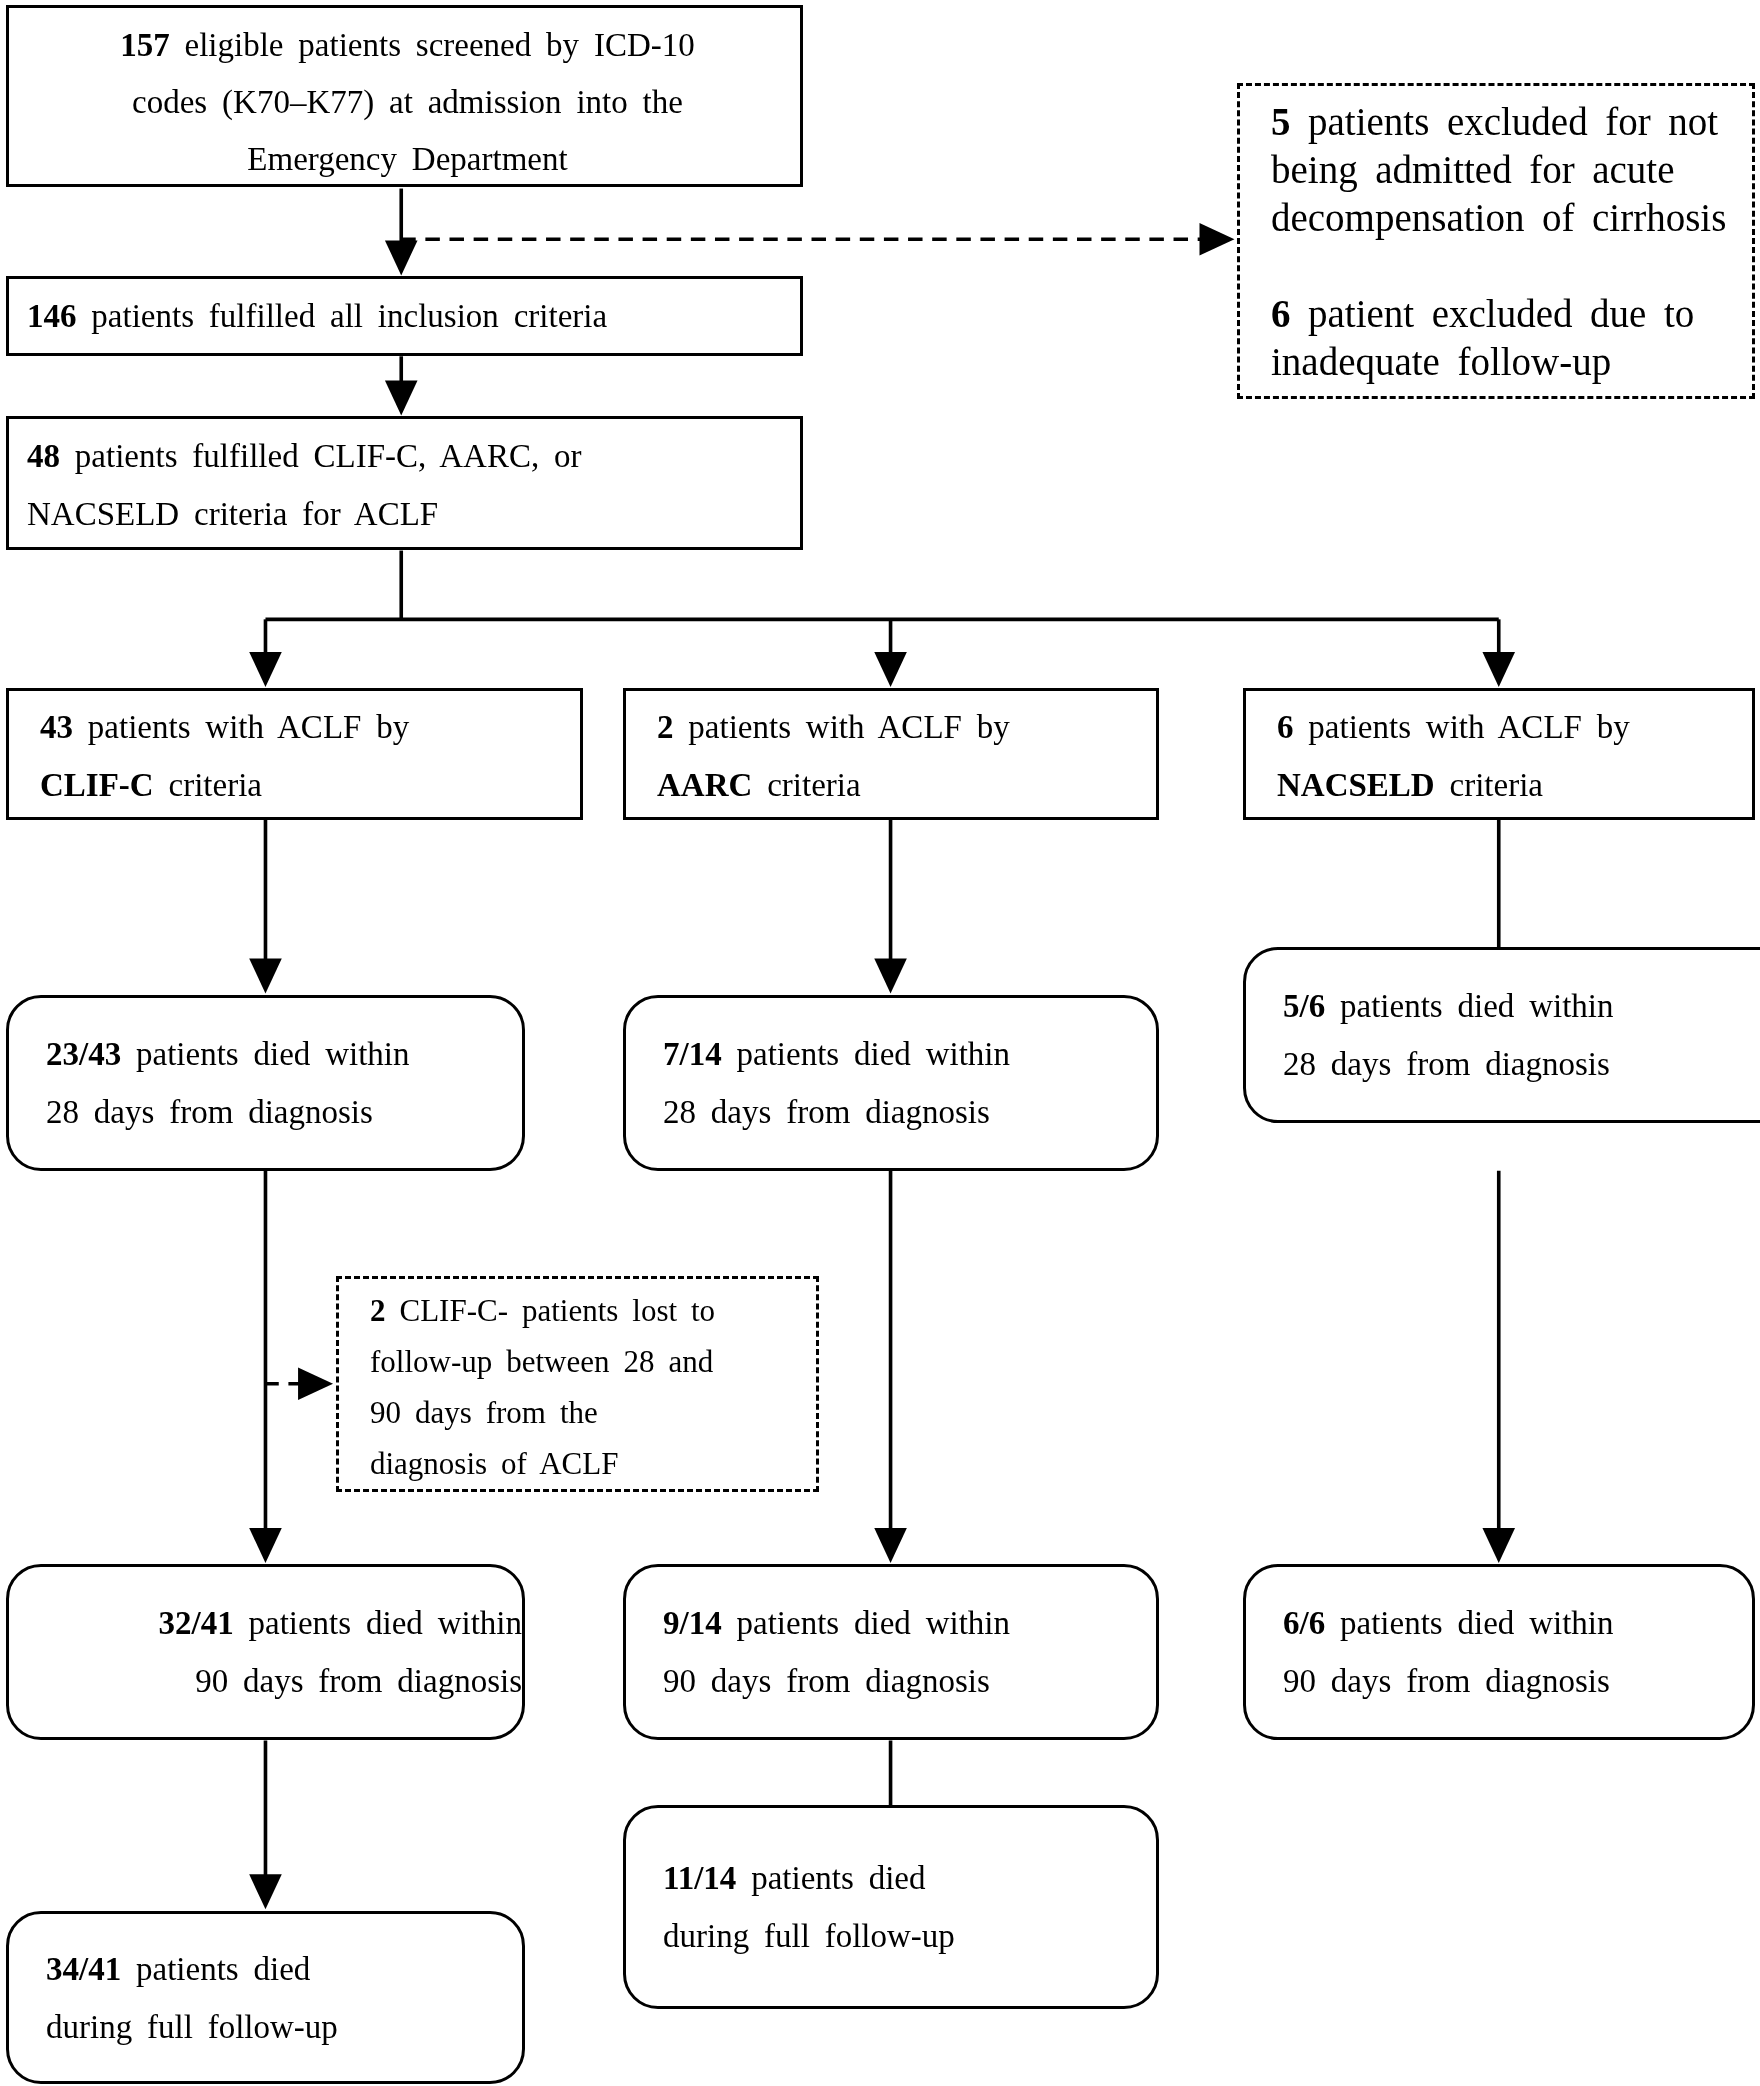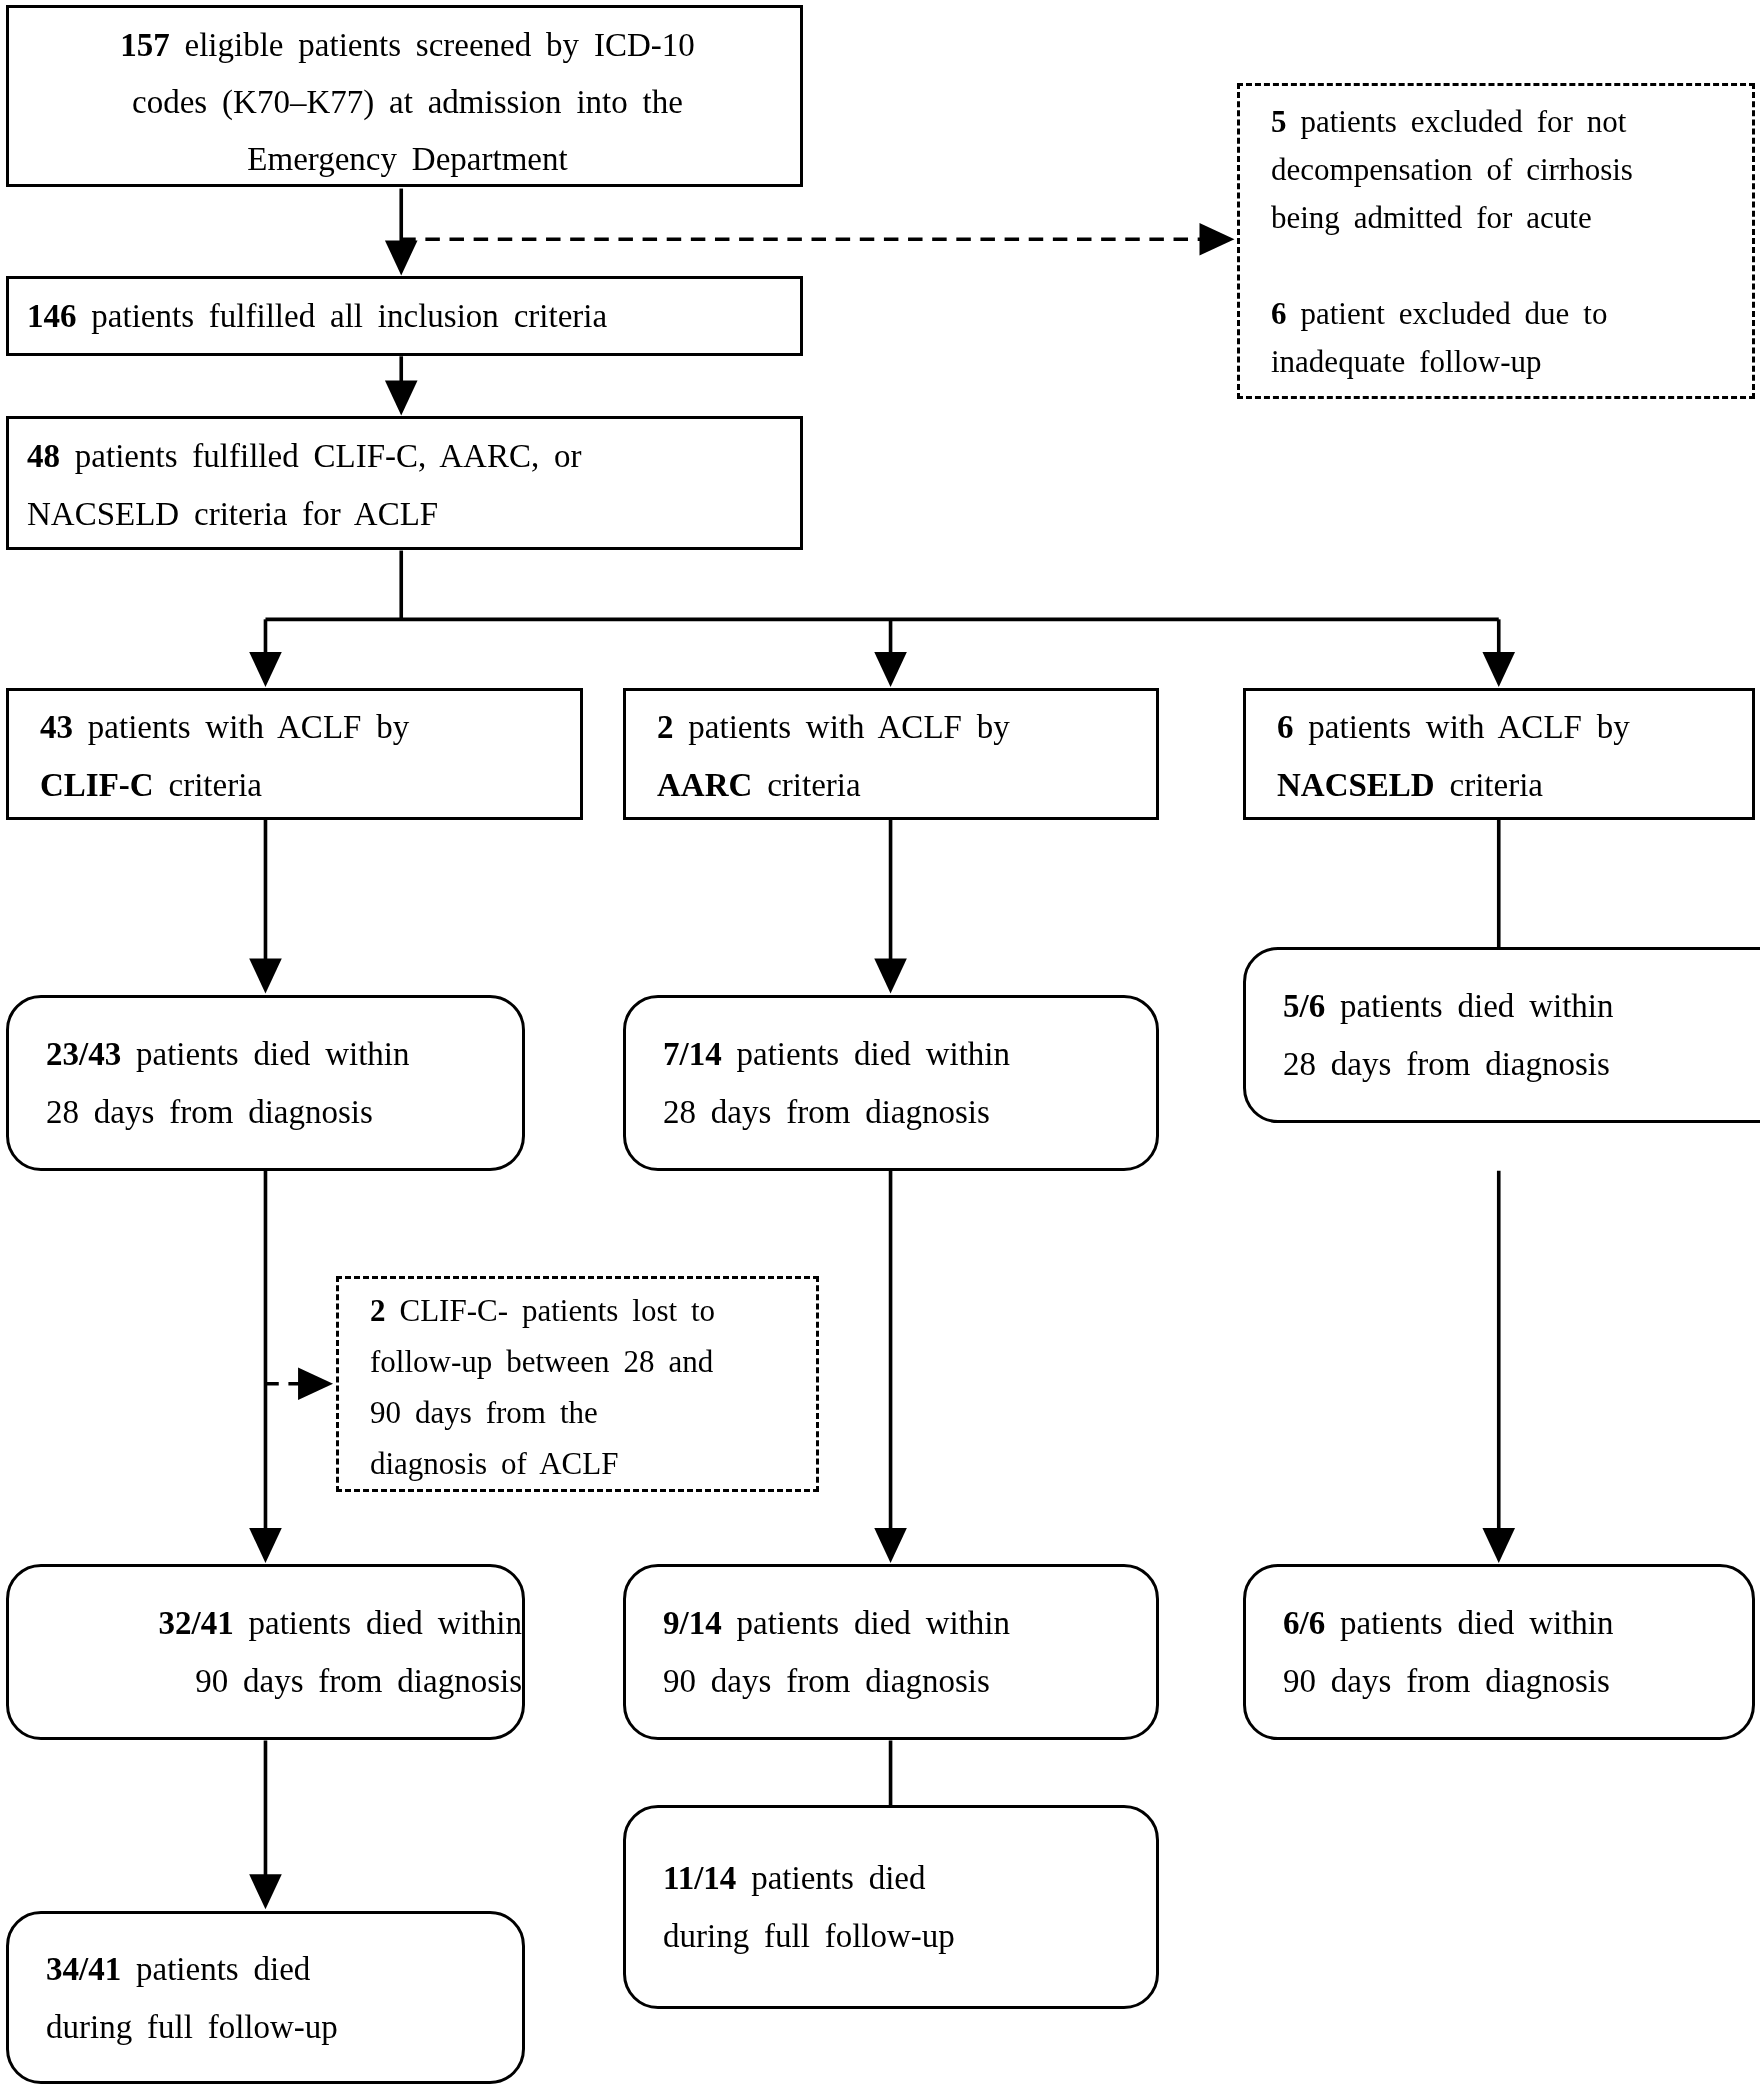--- a/index.html
+++ b/index.html
@@ -74,24 +74,24 @@
     <line x1="1476" y1="2884" x2="1476" y2="3110"></line>
     <polygon fill="#000" stroke="none" points="1476,3164 1449,3106 1503,3106"></polygon>
   </svg>
 
   <div class="box" style="left:6px;top:4.8px;width:797px;height:182px;padding:9.7px 12px 0 18px;text-align:center;">
       <div class="tl"><span class="b">157</span><span> eligible patients screened by ICD-10</span></div>
       <div class="tl"><span>codes (K70–K77) at admission into the</span></div>
       <div class="tl"><span>Emergency Department</span></div>
     </div>
 
-  <div class="box dashedbox" style="left:1237px;top:83px;width:518px;height:316px;padding:12px 12px 0 31px;font-size:31px;line-height:48px;">
+  <div class="box dashedbox" style="left:1237px;top:83px;width:518px;height:316px;padding:12px 12px 0 31px;font-size:39px;line-height:48px;">
       <div class="tl"><span class="b">5</span><span> patients excluded for not</span></div>
+      <div class="tl"><span>being admitted for acute</span></div>
       <div class="tl"><span>decompensation of cirrhosis</span></div>
-      <div class="tl"><span>being admitted for acute</span></div>
       <div class="tl"><span>&nbsp;</span></div>
       <div class="tl"><span class="b">6</span><span> patient excluded due to</span></div>
       <div class="tl"><span>inadequate follow-up</span></div>
     </div>
 
   <div class="box vcenter" style="left:6px;top:276px;width:797px;height:80px;padding-left:18px;">
       <div class="tl"><span class="b">146</span><span> patients fulfilled all inclusion criteria</span></div>
     </div>
 
   <div class="box" style="left:6px;top:416px;width:797px;height:134px;padding:8.4px 12px 0 18px;line-height:58px;">

